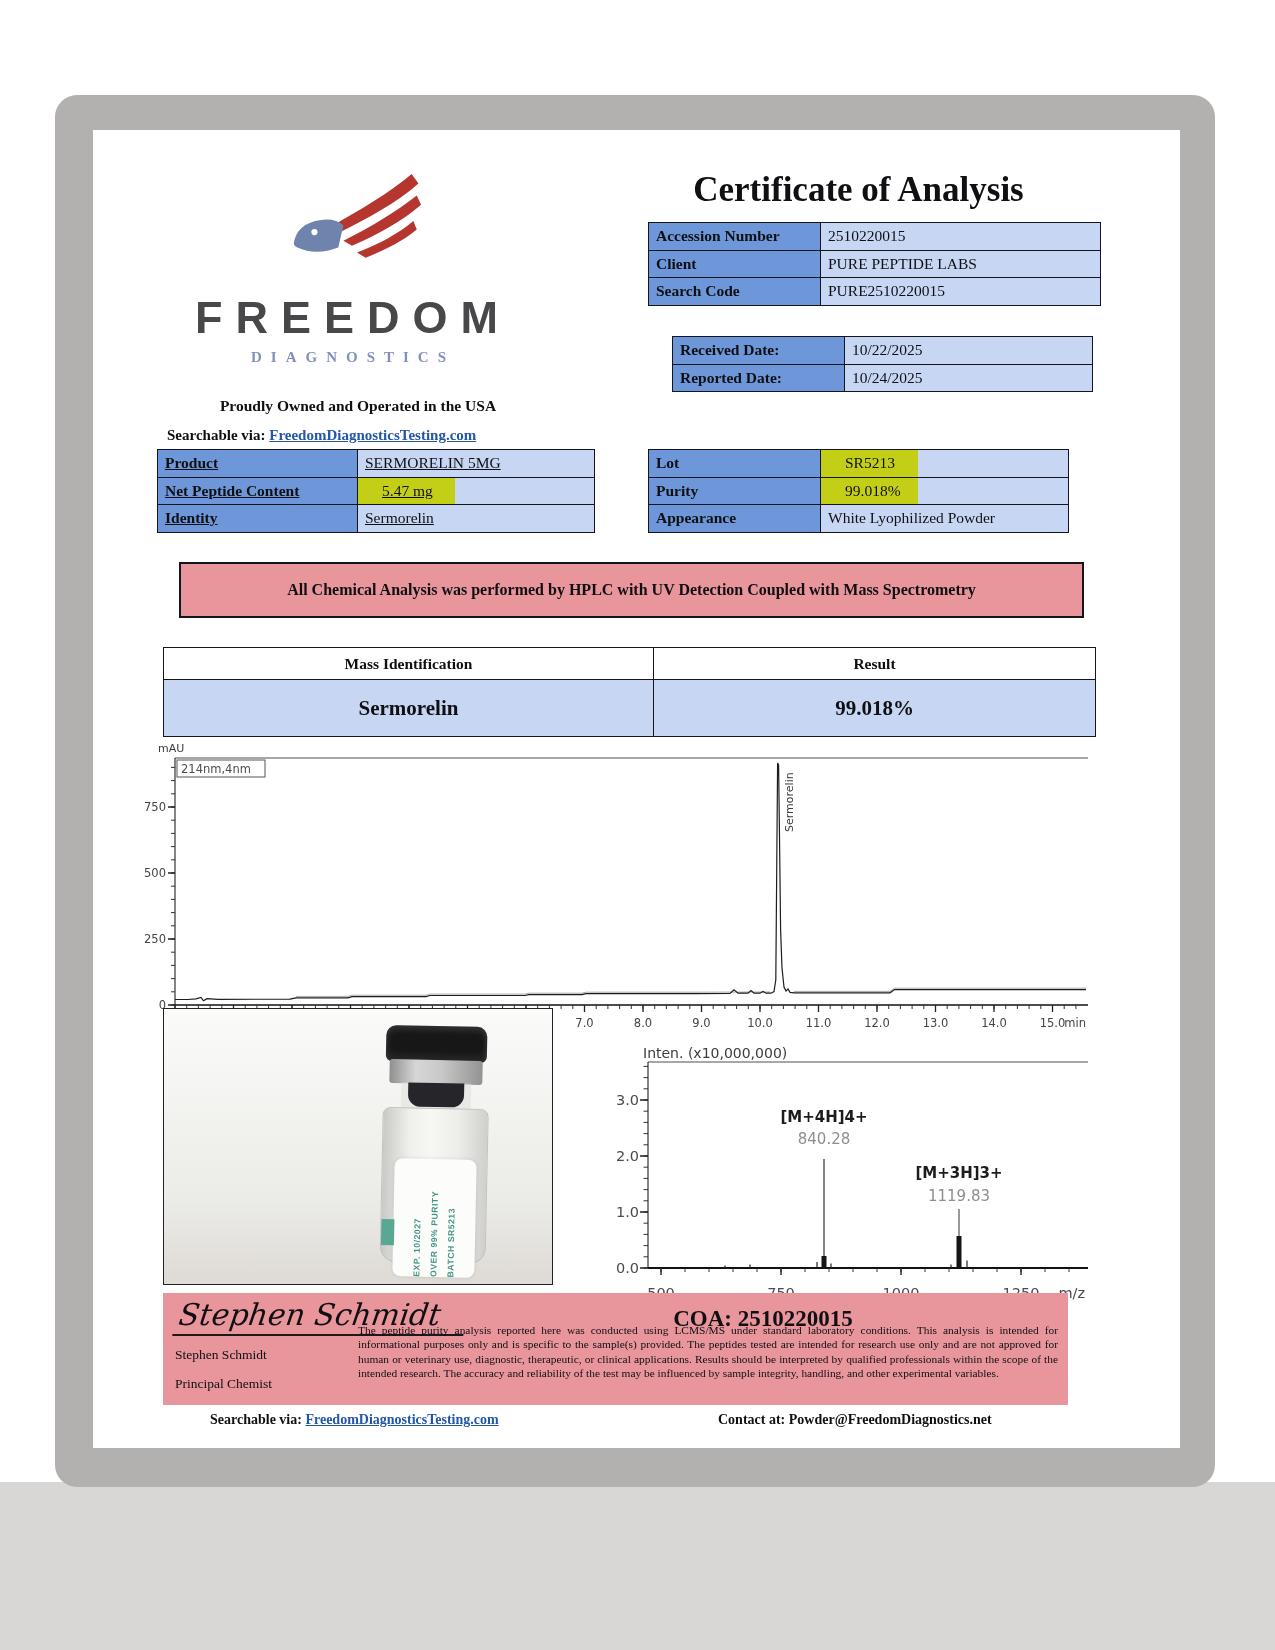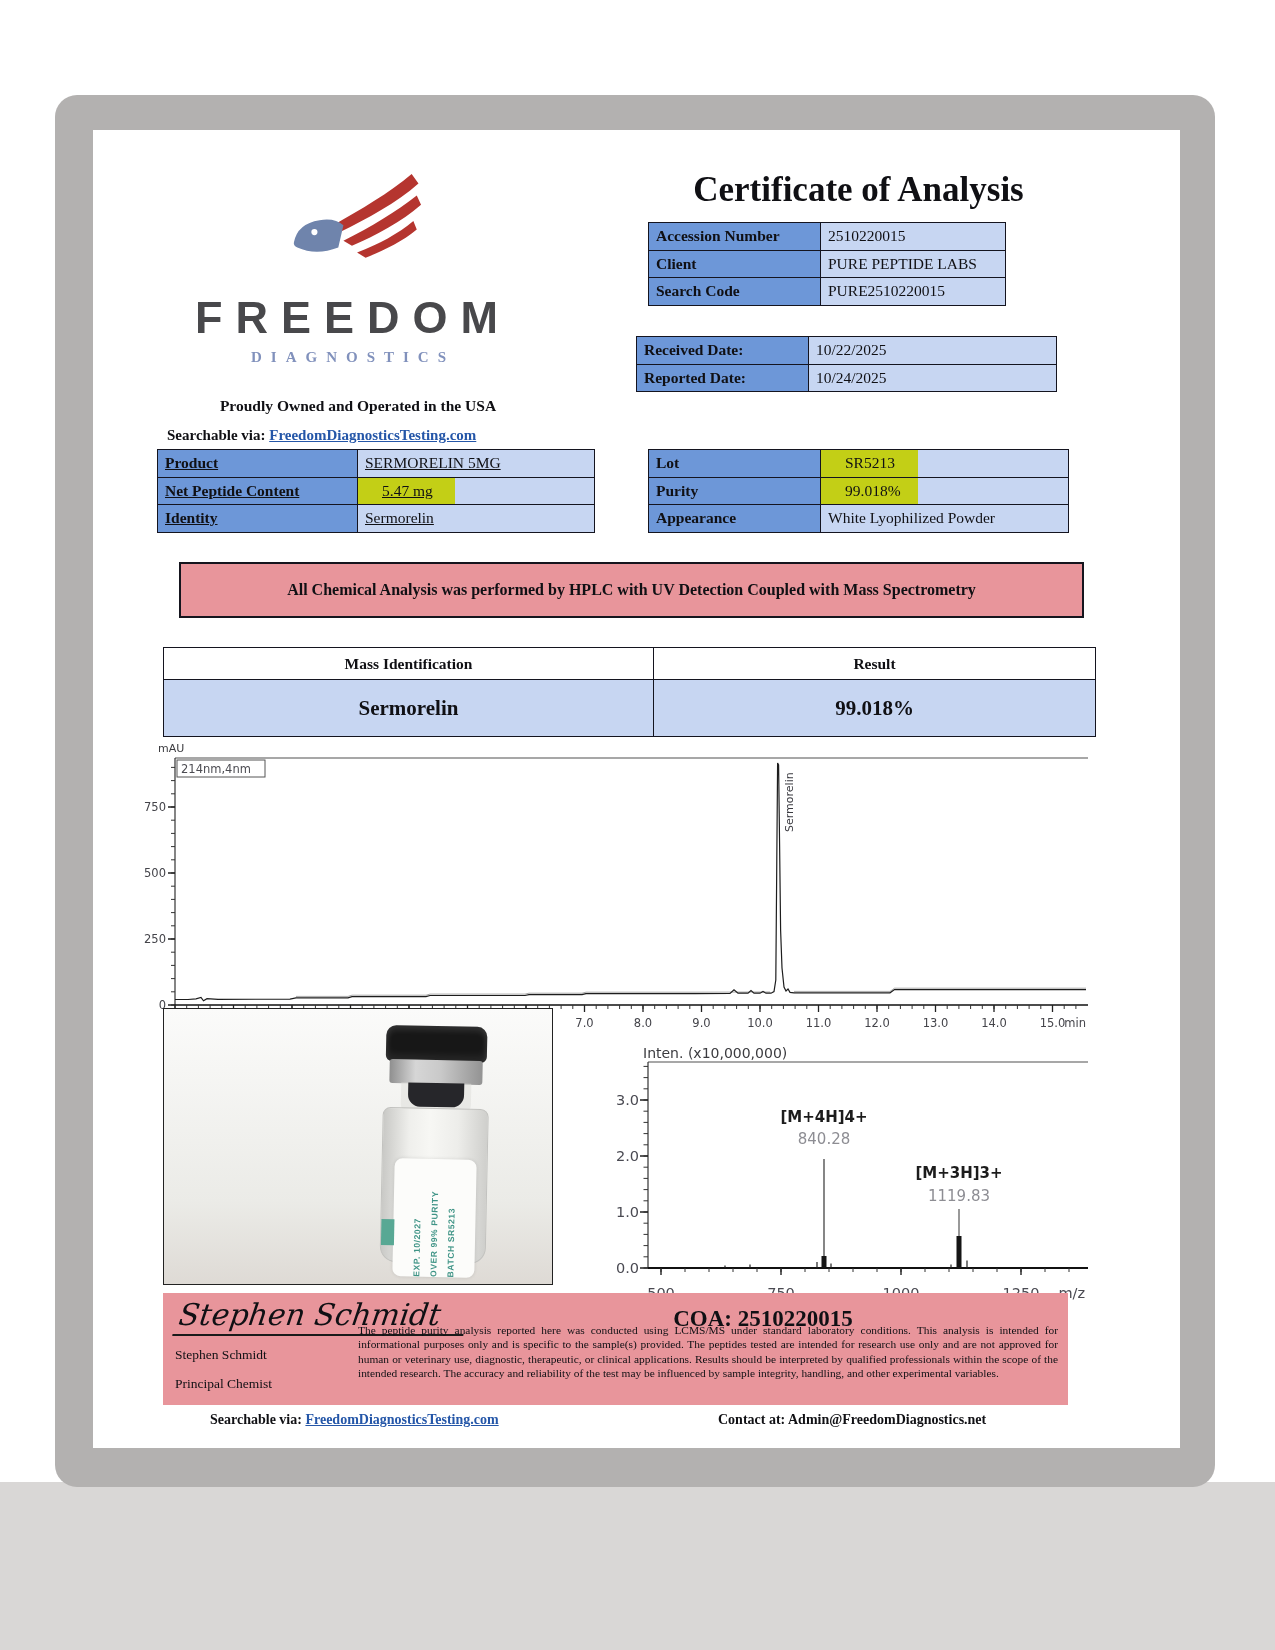--- a/index.html
+++ b/index.html
@@ -21,23 +21,23 @@
   a.doclink{color:#2456a8;text-decoration:underline;font-weight:bold;}
   
   .coa-title{left:648px;top:170px;width:421px;text-align:center;font-weight:bold;font-size:35px;}
   
   table.t{position:absolute;border-collapse:collapse;table-layout:fixed;}
   table.t th,table.t td{border:1.6px solid #14141f;height:26.5px;padding:0;font-size:15.5px;overflow:hidden;}
   table.t th{background:#6d97d8;text-align:left;padding-left:7px;font-weight:bold;}
   table.t td{background:#c7d6f2;}
   .cv{display:block;padding-left:7px;}
   .hl{display:flex;align-items:center;width:97px;height:100%;background:#c3cf16;padding-left:24px;box-sizing:border-box;}
-  .acc{left:648px;top:222px;width:358px;}
+  .acc{left:648px;top:222px;width:453px;}
   .acc th{width:164px;}
-  .dates{left:636px;top:336px;width:421px;padding-left:20px;}
+  .dates{left:672px;top:336px;width:421px;padding-left:20px;}
   .dates th{width:164px;}
   .prod{left:157px;top:449px;width:438px;text-decoration:underline;}
   .prod th{width:192px;}
   .det{left:648px;top:449px;width:421px;}
   .det th{width:164px;}
   
   .banner{left:163px;top:562px;width:905px;height:56px;background:#e8959b;border:2px solid #15151e;
           display:flex;align-items:center;justify-content:center;font-weight:bold;font-size:16px;box-sizing:border-box;margin-left:16px;}
   
   table.mass{position:absolute;left:163px;top:647px;width:933px;border-collapse:collapse;table-layout:fixed;}
@@ -323,14 +323,14 @@
     <div class="coa-line">COA: 2510220015</div>
     <div class="signame">Stephen Schmidt</div>
     <div class="sigtitle">Principal Chemist</div>
     <div class="disclaimer">The peptide purity analysis reported here was conducted using LCMS/MS under standard laboratory conditions. This analysis is intended for informational purposes only and is specific to the sample(s) provided. The peptides tested are intended for research use only and are not approved for human or veterinary use, diagnostic, therapeutic, or clinical applications. Results should be interpreted by qualified professionals within the scope of the intended research. The accuracy and reliability of the test may be influenced by sample integrity, handling, and other experimental variables.</div>
   </div>
 
   <div class="abs footer-left">
     <span>Searchable via:</span>
     <a href="#" class="doclink">FreedomDiagnosticsTesting.com</a>
   </div>
-  <div class="abs footer-right">Contact at: Admin@FreedomDiagnostics.net</div>
+  <div class="abs footer-right">Contact at: Powder@FreedomDiagnostics.net</div>
 </div>
 
 </body></html>

